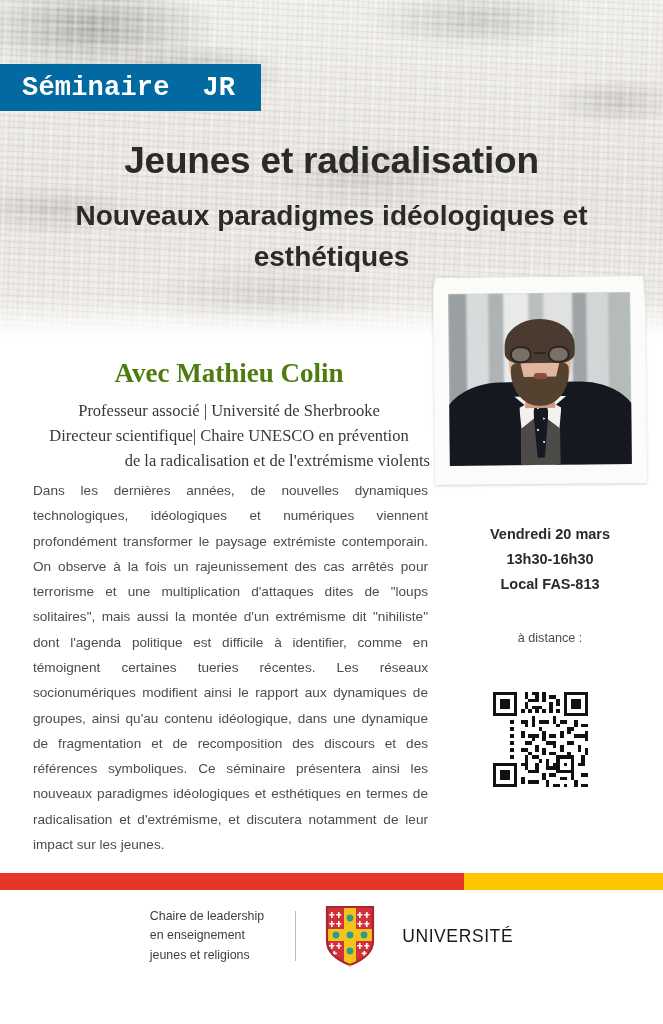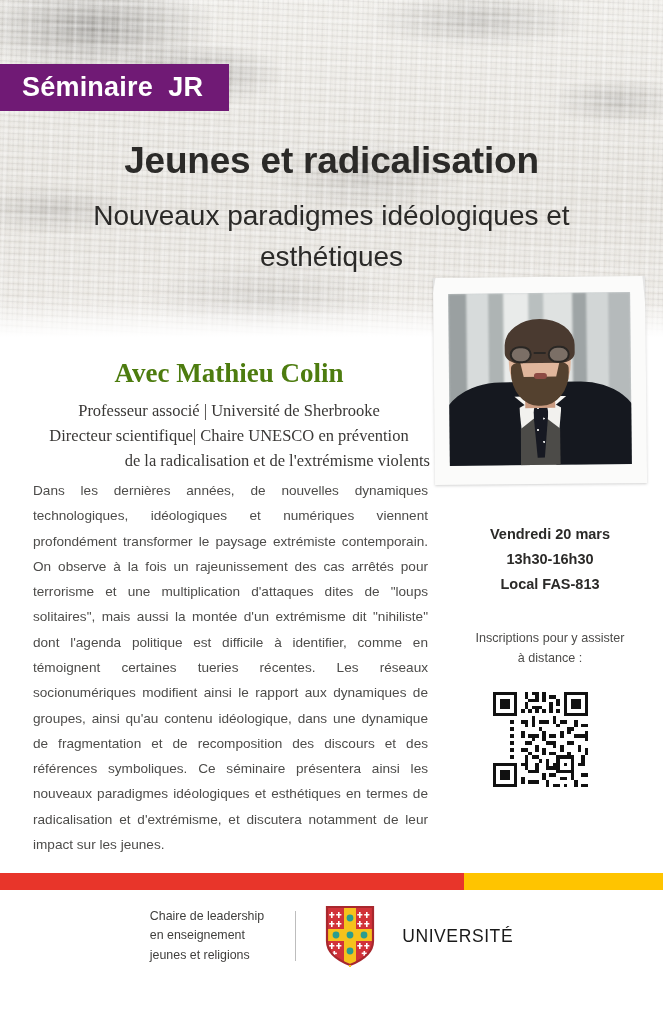--- a/index.html
+++ b/index.html
@@ -107,21 +107,21 @@
     font-weight: bold;
     letter-spacing: -0.2px;
   }
   .title-sub {
     position: absolute;
     left: 28px; top: 196px;
     width: 607px;
     text-align: center;
     color: #2b2a28;
     font-size: 28px;
-    font-weight: normal;
+    font-weight: bold;
     line-height: 1.45;
   }
 
   
   .photo-wrap {
     position: absolute;
     left: 434px; top: 277px;
     width: 212px;
     height: 207px;
     background: #fbfbfa;
@@ -387,21 +387,21 @@
   }
 </style>
 </head>
 <body>
 
 <div id="poster">
 
   <div class="texture-band"></div>
   <div class="texture-fade"></div>
 
-  <div class="badge" style="background: #701a75;">
+  <div class="badge" style="background: #0369a1; font-family: Liberation Mono, monospace;">
     <span>Séminaire  JR</span>
   </div>
 
   <div class="title-main">Jeunes et radicalisation</div>
   <div class="title-sub">Nouveaux paradigmes idéologiques et esthétiques</div>
 
   <div class="photo-wrap">
     <div class="photo">
       <div class="ph-bg"></div>
       <div class="ph-body"></div>
@@ -432,21 +432,20 @@
 
   <div class="abstract">Dans les dernières années, de nouvelles dynamiques technologiques, idéologiques et numériques viennent profondément transformer le paysage extrémiste contemporain. On observe à la fois un rajeunissement des cas arrêtés pour terrorisme et une multiplication d'attaques dites de "loups solitaires", mais aussi la montée d'un extrémisme dit "nihiliste" dont l'agenda politique est difficile à identifier, comme en témoignent certaines tueries récentes. Les réseaux socionumériques modifient ainsi le rapport aux dynamiques de groupes, ainsi qu'au contenu idéologique, dans une dynamique de fragmentation et de recomposition des discours et des références symboliques. Ce séminaire présentera ainsi les nouveaux paradigmes idéologiques et esthétiques en termes de radicalisation et d'extrémisme, et discutera notamment de leur impact sur les jeunes.</div>
 
   <div class="event-info">
     <div>Vendredi 20 mars</div>
     <div>13h30-16h30</div>
     <div>Local FAS-813</div>
   </div>
 
   <div class="register-note">
-    <div>Inscriptions pour y assister</div>
     <div>à distance :</div>
   </div>
 
   <div class="qr">
     <svg width="103" height="103" viewBox="0 0 29 29" shape-rendering="crispEdges">
       <rect width="29" height="29" fill="#ffffff"></rect>
       <g fill="#111111">
 
         <rect x="1" y="1" width="7" height="1"></rect>
           <rect x="1" y="7" width="7" height="1"></rect>

